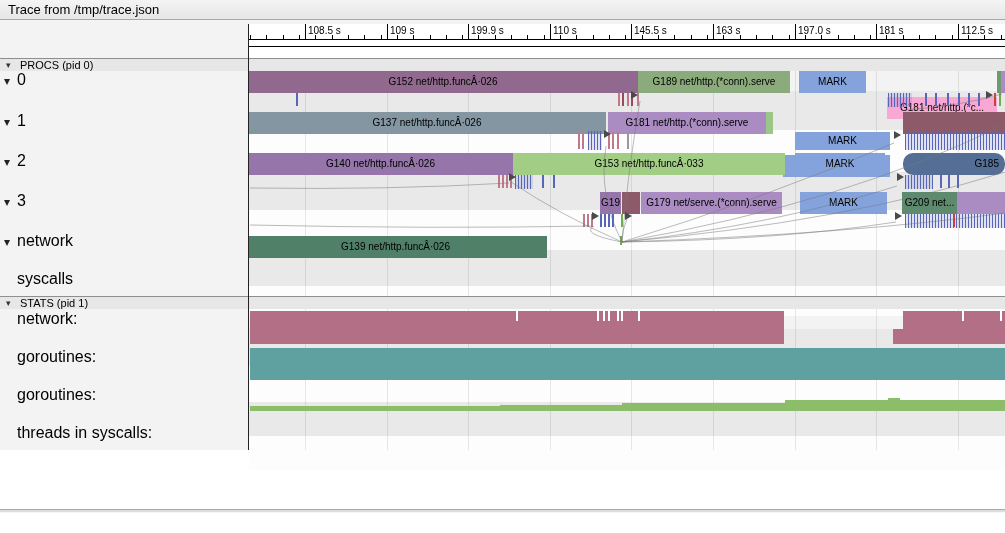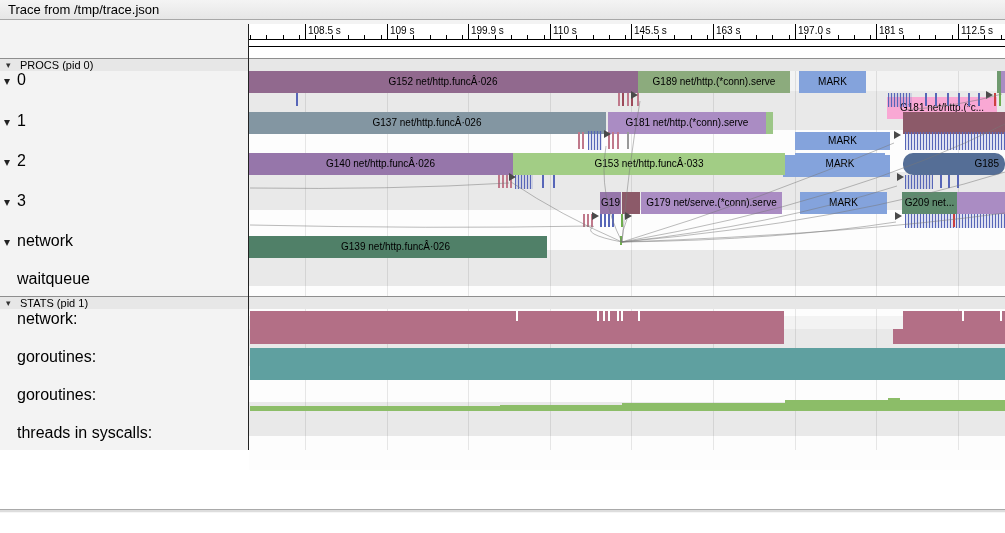--- a/index.html
+++ b/index.html
@@ -154,21 +154,21 @@
     </div>
     <div class="lrow" style="top:172px">
       <span class="tri">▾</span>
       <span class="txt">3</span>
     </div>
     <div class="lrow" style="top:212px">
       <span class="tri">▾</span>
       <span class="txt">network</span>
     </div>
     <div class="lrow" style="top:250px">
-      <span class="txt">waitqueue</span>
+      <span class="txt">syscalls</span>
     </div>
     <div class="lrow" style="top:290px">
       <span class="txt">network:</span>
     </div>
     <div class="lrow" style="top:328px">
       <span class="txt">goroutines:</span>
     </div>
     <div class="lrow" style="top:366px">
       <span class="txt">goroutines:</span>
     </div>

